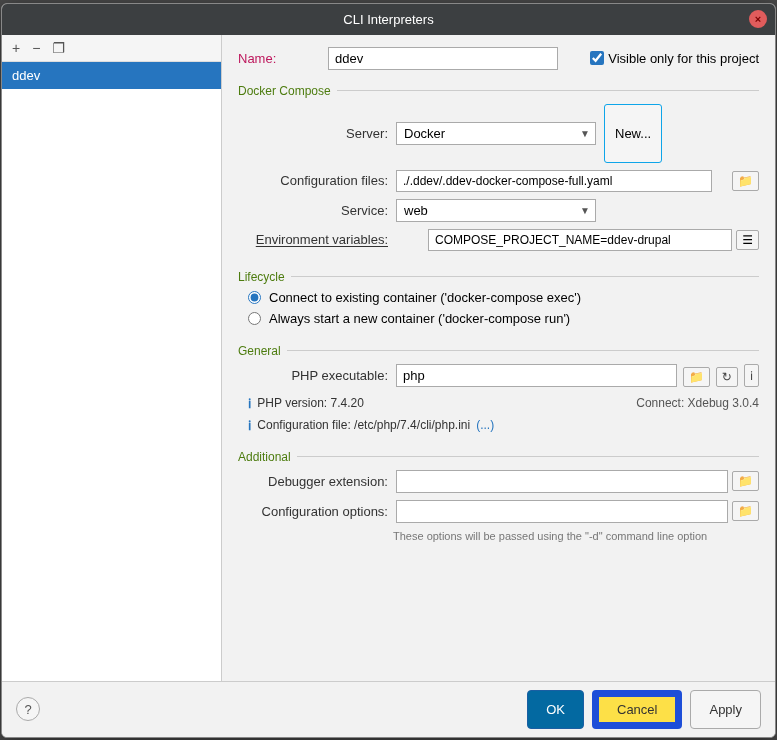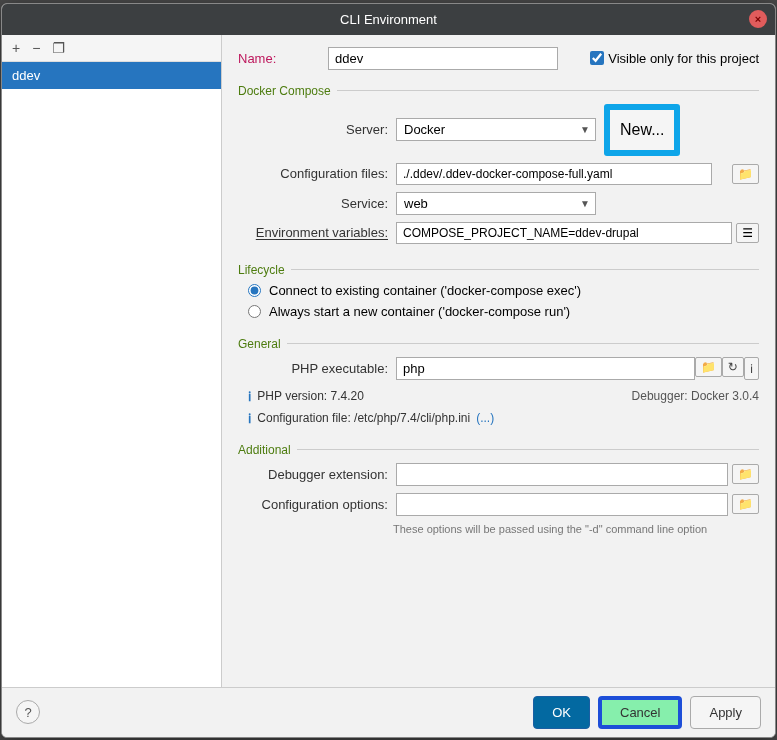--- a/index.html
+++ b/index.html
@@ -181,24 +181,24 @@
       cursor: pointer;
     }
     .select-arrow {
       position: absolute;
       right: 6px;
       pointer-events: none;
       color: #555;
       font-size: 10px;
     }
     .new-btn {
-      padding: 11px 10px;
-      border: 6px solid #0ea5e9;
+      padding: 21px 10px;
+      border: 1px solid #0ea5e9;
       background: #f5f5f5;
-      font-size: 16px;
+      font-size: 13px;
       cursor: pointer;
       border-radius: 3px;
     }
     .file-input-row {
       display: flex;
       align-items: center;
       flex: 1;
       gap: 20px;
       justify-content: center;
     }
@@ -216,20 +216,21 @@
       cursor: pointer;
       padding: 2px 5px;
       font-size: 12px;
       border-radius: 2px;
     }
     .env-input-row {
       display: flex;
       align-items: center;
       flex: 1;
       gap: 4px;
+      margin-left: 32px;
     }
     .env-text {
       flex: 1;
       border: 1px solid #aaa;
       padding: 3px 6px;
       font-size: 12px;
       background: #fff;
     }
     
     .radio-row {
@@ -238,21 +239,22 @@
       gap: 8px;
       margin-bottom: 6px;
       padding-left: 10px;
     }
     .radio-row input[type=radio] {
       accent-color: #2675bf;
     }
     
     .php-row {
       display: flex;
-      align-items: flex-start;
+      align-items: flex-end;
+      gap: 6px;
     }
     .php-input {
       flex: 1;
       border: 1px solid #aaa;
       padding: 3px 6px;
       font-size: 13px;
       background: #fff;
     }
     .icon-btn {
       border: 1px solid #aaa;
@@ -334,42 +336,42 @@
       font-size: 13px;
       cursor: pointer;
       border-radius: 4px;
     }
     .btn-ok {
       background: #0369a1;
       color: #fff;
       border: 1px solid #1a5fa3;
     }
     .btn-cancel {
-      background: #86efac;
+      background: #fde047;
       color: #333;
-      border: 4px solid #1d4ed8;
+      border: 7px solid #1d4ed8;
     }
     .btn-apply {
       background: #f5f5f5;
       color: #333;
       border: 1px solid #aaa;
     }
     .debugger-info {
       margin-left: auto;
       font-size: 12px;
       color: #555;
     }
   </style>
 </head>
 <body>
 
 <div class="dialog">
 
   <div class="title-bar">
-    <span>CLI Environment</span>
+    <span>CLI Interpreters</span>
     <button class="close-btn">×</button>
   </div>
 
   <div class="content">
 
     <div class="left-panel">
       <div class="toolbar">
         <button class="toolbar-btn">+</button>
         <button class="toolbar-btn">−</button>
         <button class="toolbar-btn">❐</button>
@@ -452,21 +454,21 @@
             <input type="text" class="php-input" value="php" style="">
             <button class="icon-btn">📁</button>
             <button class="icon-btn">↻</button>
             <button class="icon-btn">ℹ</button>
           </div>
         </div>
 
         <div class="info-row">
           <span class="info-icon">ℹ</span>
           <span>PHP version: 7.4.20</span>
-          <span class="debugger-info">Debugger: Docker 3.0.4</span>
+          <span class="debugger-info">Connect: Xdebug 3.0.4</span>
         </div>
 
         <div class="info-row">
           <span class="info-icon">ℹ</span>
           <span>Configuration file: /etc/php/7.4/cli/php.ini</span>
           <a class="info-link">(...)</a>
         </div>
       </div>
 
       <div class="section">

